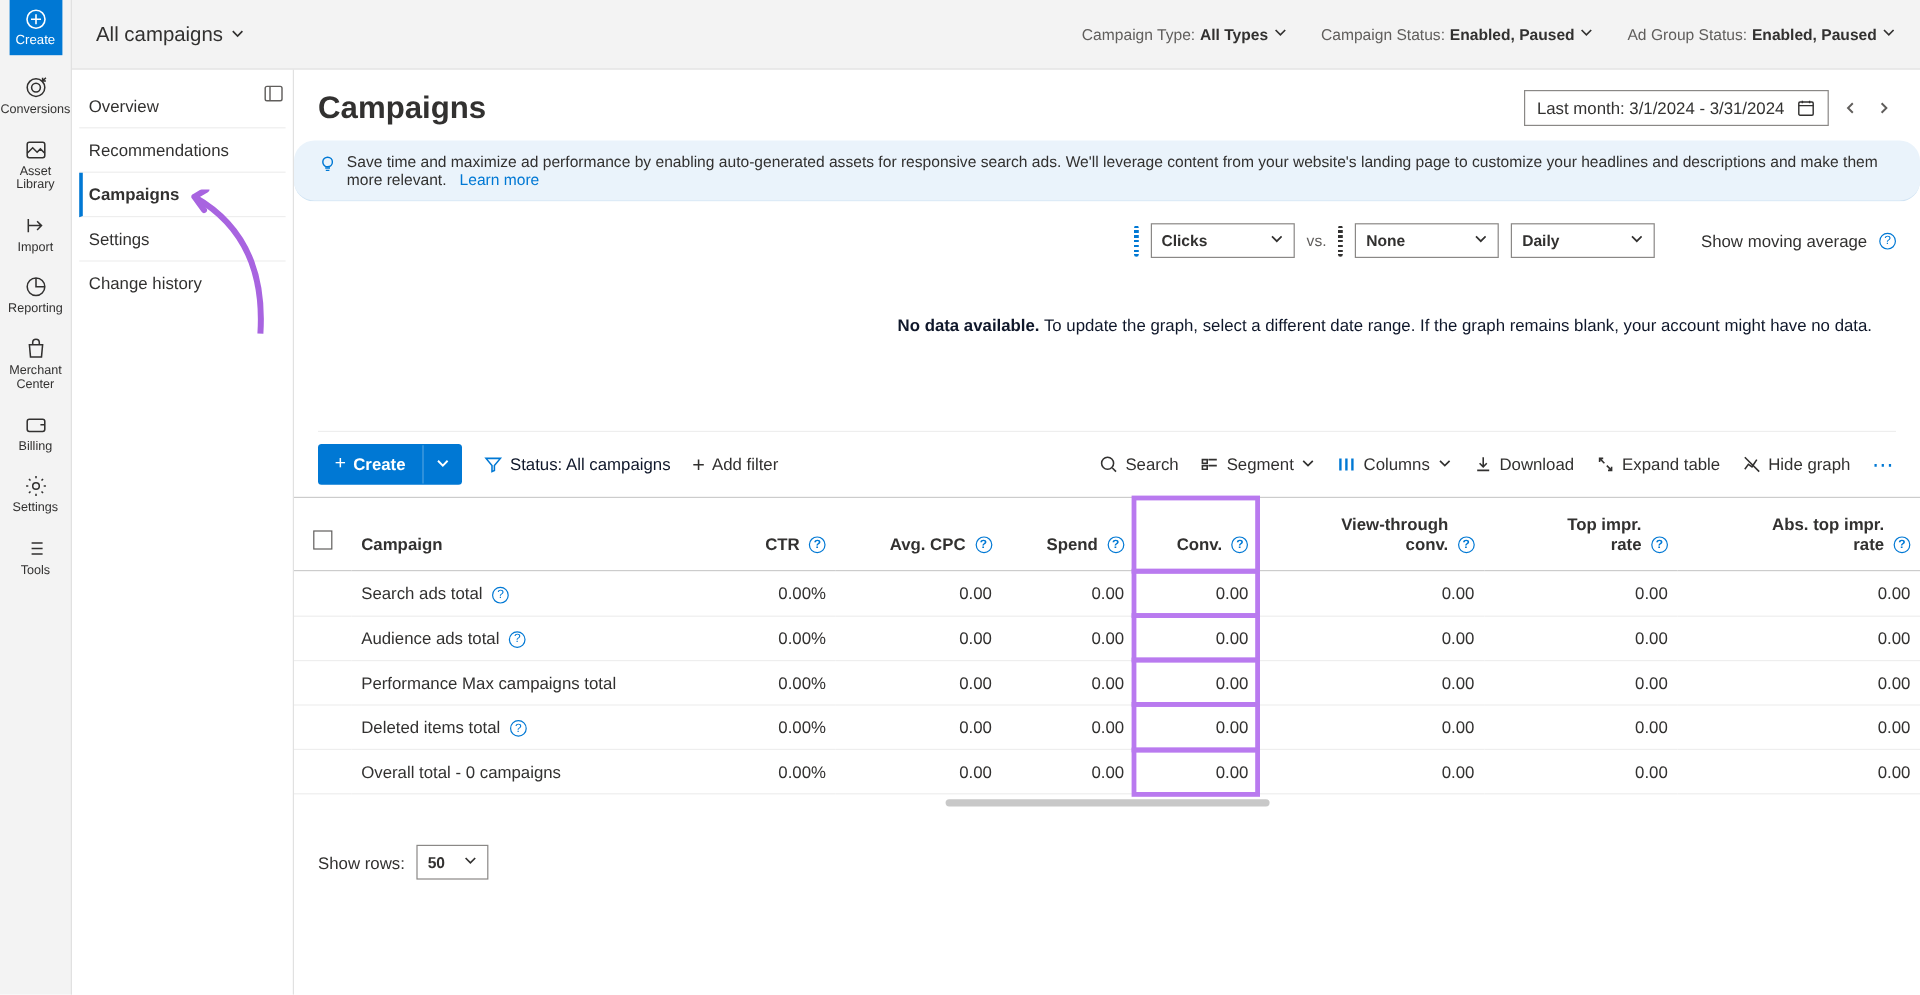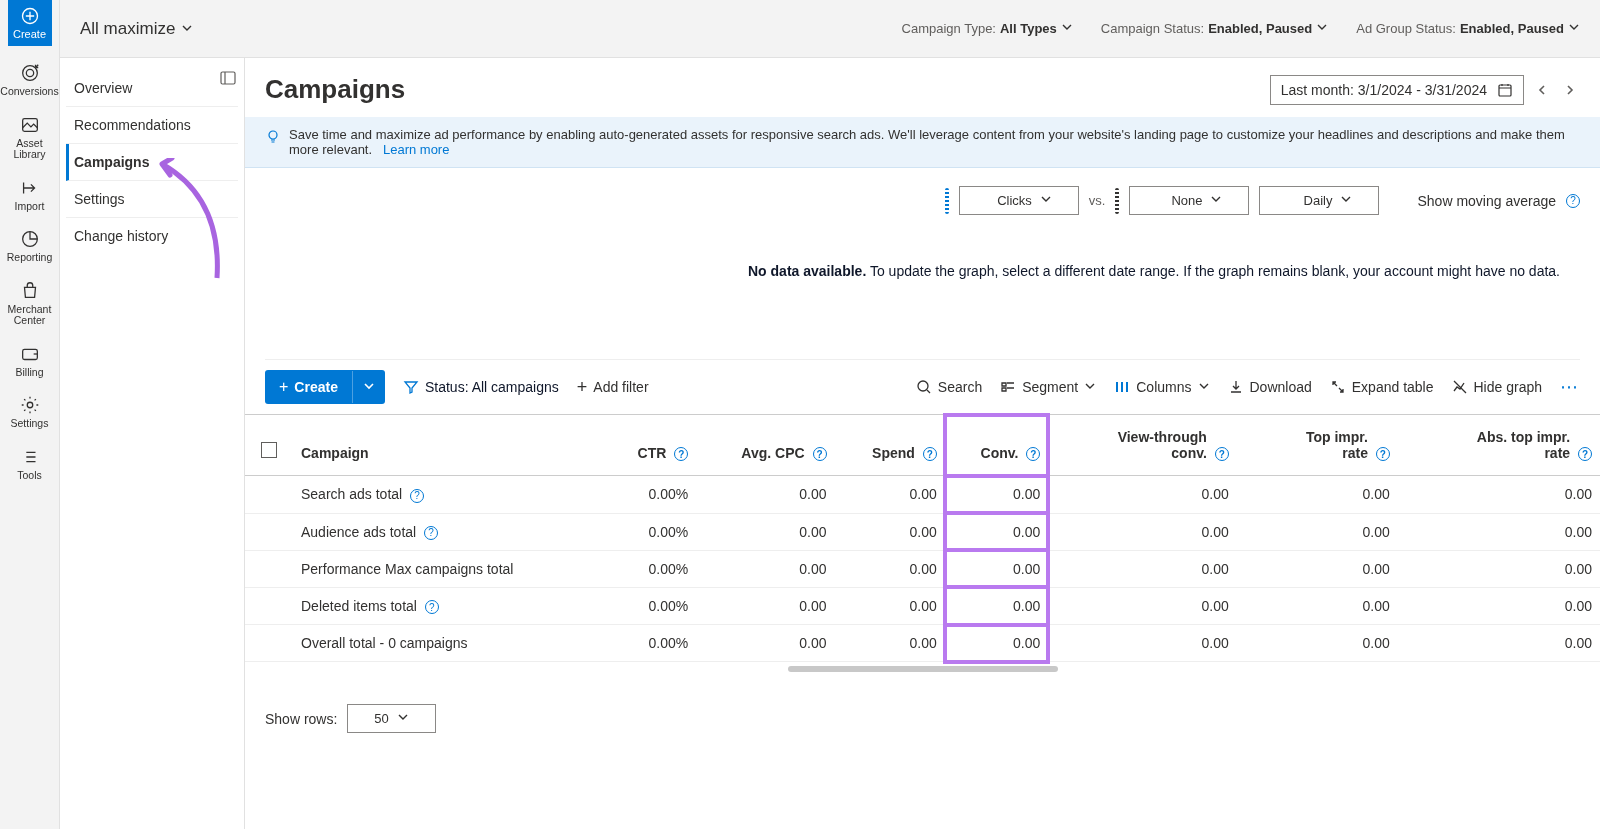--- a/index.html
+++ b/index.html
@@ -31,29 +31,29 @@
 .collapse-btn { position: absolute; top: 12px; right: 8px; cursor: pointer; }
 
 
 .main { grid-row: 2; grid-column: 3; overflow: auto; padding: 0; position: relative; }
 .page-head { display: flex; align-items: center; justify-content: space-between; padding: 16px 20px 12px; }
 .page-title { font-size: 26px; font-weight: 600; }
 .date-ctrl { display: flex; align-items: center; gap: 8px; }
 .date-box { border: 1px solid #8a8886; padding: 6px 10px; font-size: 14px; display: flex; align-items: center; gap: 10px; cursor: pointer; }
 .nav-arrow { width: 20px; height: 20px; display: flex; align-items: center; justify-content: center; cursor: pointer; color: #605e5c; }
 
-.info-banner { background: #eaf3fb; border-bottom: 1px solid #d0e3f3; padding: 10px 20px; font-size: 13px; color: #323130; display: flex; gap: 8px; }
+.info-banner { background: #eaf3fb; border-bottom: 1px solid #d0e3f3; padding: 10px 20px; font-size: 13px; color: #323130; display: flex; gap: 8px; border-radius: 17px; }
 .info-banner a { color: #0078d4; text-decoration: none; cursor: pointer; }
 .info-banner svg { flex-shrink: 0; margin-top: 2px; }
 
 .chart-controls { display: flex; align-items: center; justify-content: flex-end; gap: 10px; padding: 18px 20px 8px; font-size: 13px; }
 .handle { width: 4px; height: 26px; background: repeating-linear-gradient(0deg, currentColor 0 2px, transparent 2px 4px); border-radius: 2px; }
 .handle.blue { color: #0078d4; }
 .handle.dark { color: #323130; }
-.select-box { border: 1px solid #8a8886; padding: 6px 26px; font-size: 13px; min-width: 120px; display: flex; align-items: center; justify-content: flex-end; gap: 8px; cursor: pointer; }
+.select-box { border: 1px solid #8a8886; padding: 6px 8px; font-size: 13px; min-width: 120px; display: flex; align-items: center; justify-content: space-between; gap: 8px; cursor: pointer; font-weight: bold; }
 .vs { font-size: 13px; color: #605e5c; }
 .moving-avg { margin-left: 28px; font-size: 14px; display: flex; align-items: center; gap: 6px; }
 
 .no-data { text-align: right; padding: 40px 20px 80px; font-size: 14px; color: #0f172a; border: 1px solid #eee; margin: 0 20px; border-top: none; border-left: none; border-right: none; }
 .no-data b { font-weight: 600; }
 
 .toolbar { display: flex; align-items: center; gap: 18px; padding: 10px 20px; font-size: 14px; }
 .create-btn { background: #0078d4; color: #fff; display: flex; align-items: center; border-radius: 3px; overflow: hidden; cursor: pointer; }
 .create-btn .main-part { padding: 8px 14px; display: flex; align-items: center; gap: 6px; font-weight: 600; }
 .create-btn .drop-part { padding: 8px 10px; border-left: 1px solid rgba(255,255,255,0.3); }
@@ -148,21 +148,21 @@
     <div class="rail-item">
       <svg viewBox="0 0 24 24">
           <path d="M8 7h10M8 12h10M8 17h10M5 7h0M5 12h0M5 17h0"></path>
         </svg>
       <span class="rail-label">Tools</span>
     </div>
   </div>
 
   <div class="topbar">
     <div class="scope">
-      <span>All maximize</span>
+      <span>All campaigns</span>
       <span class="chev"><svg viewBox="0 0 12 12">
             <path d="M2 4l4 4 4-4" fill="none" stroke="#323130" stroke-width="1.4"></path>
           </svg></span>
     </div>
     <div class="top-filters">
       <div class="top-filter">
         <span class="lbl">Campaign Type:</span>
         <span class="val">All Types</span>
         <span class="chev"><svg viewBox="0 0 12 12">
               <path d="M2 4l4 4 4-4" fill="none" stroke="#323130" stroke-width="1.4"></path>

